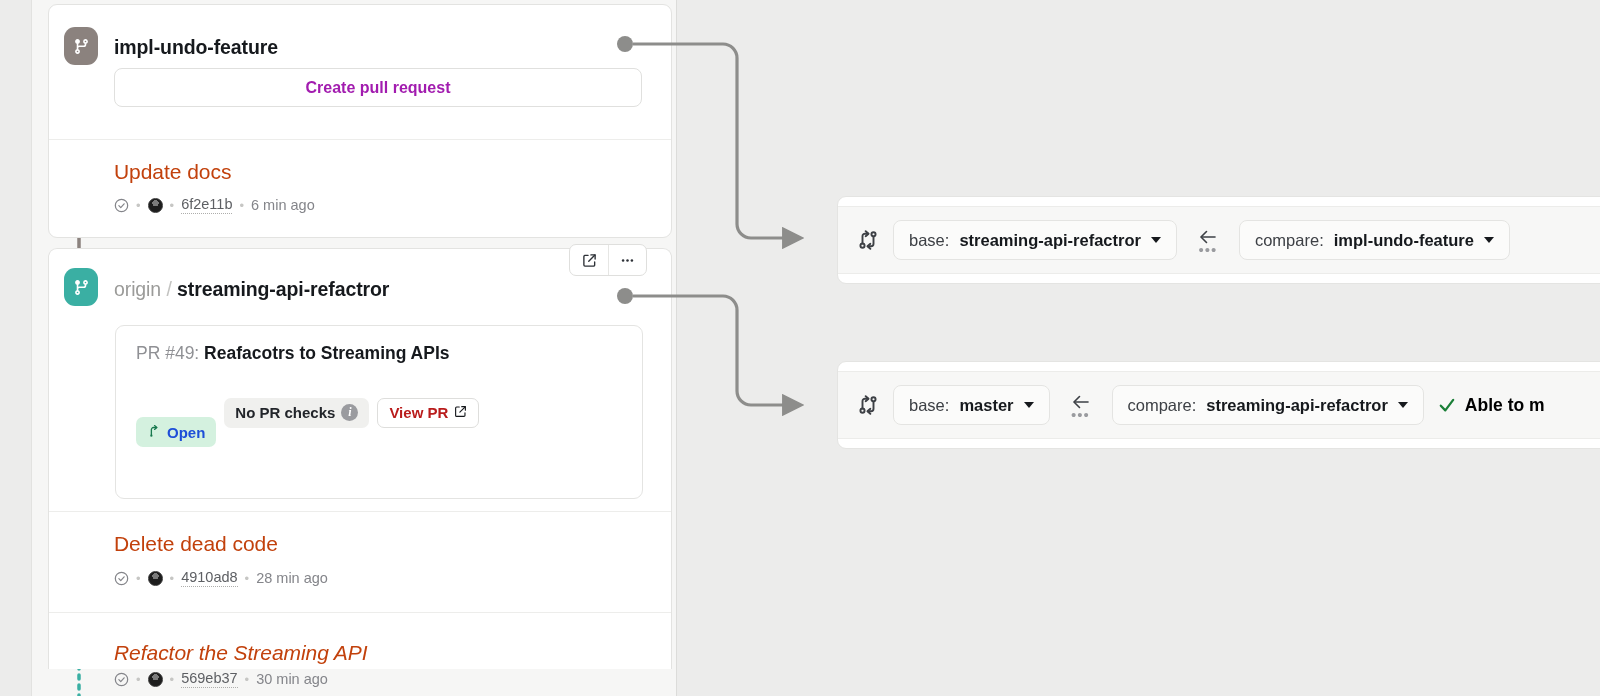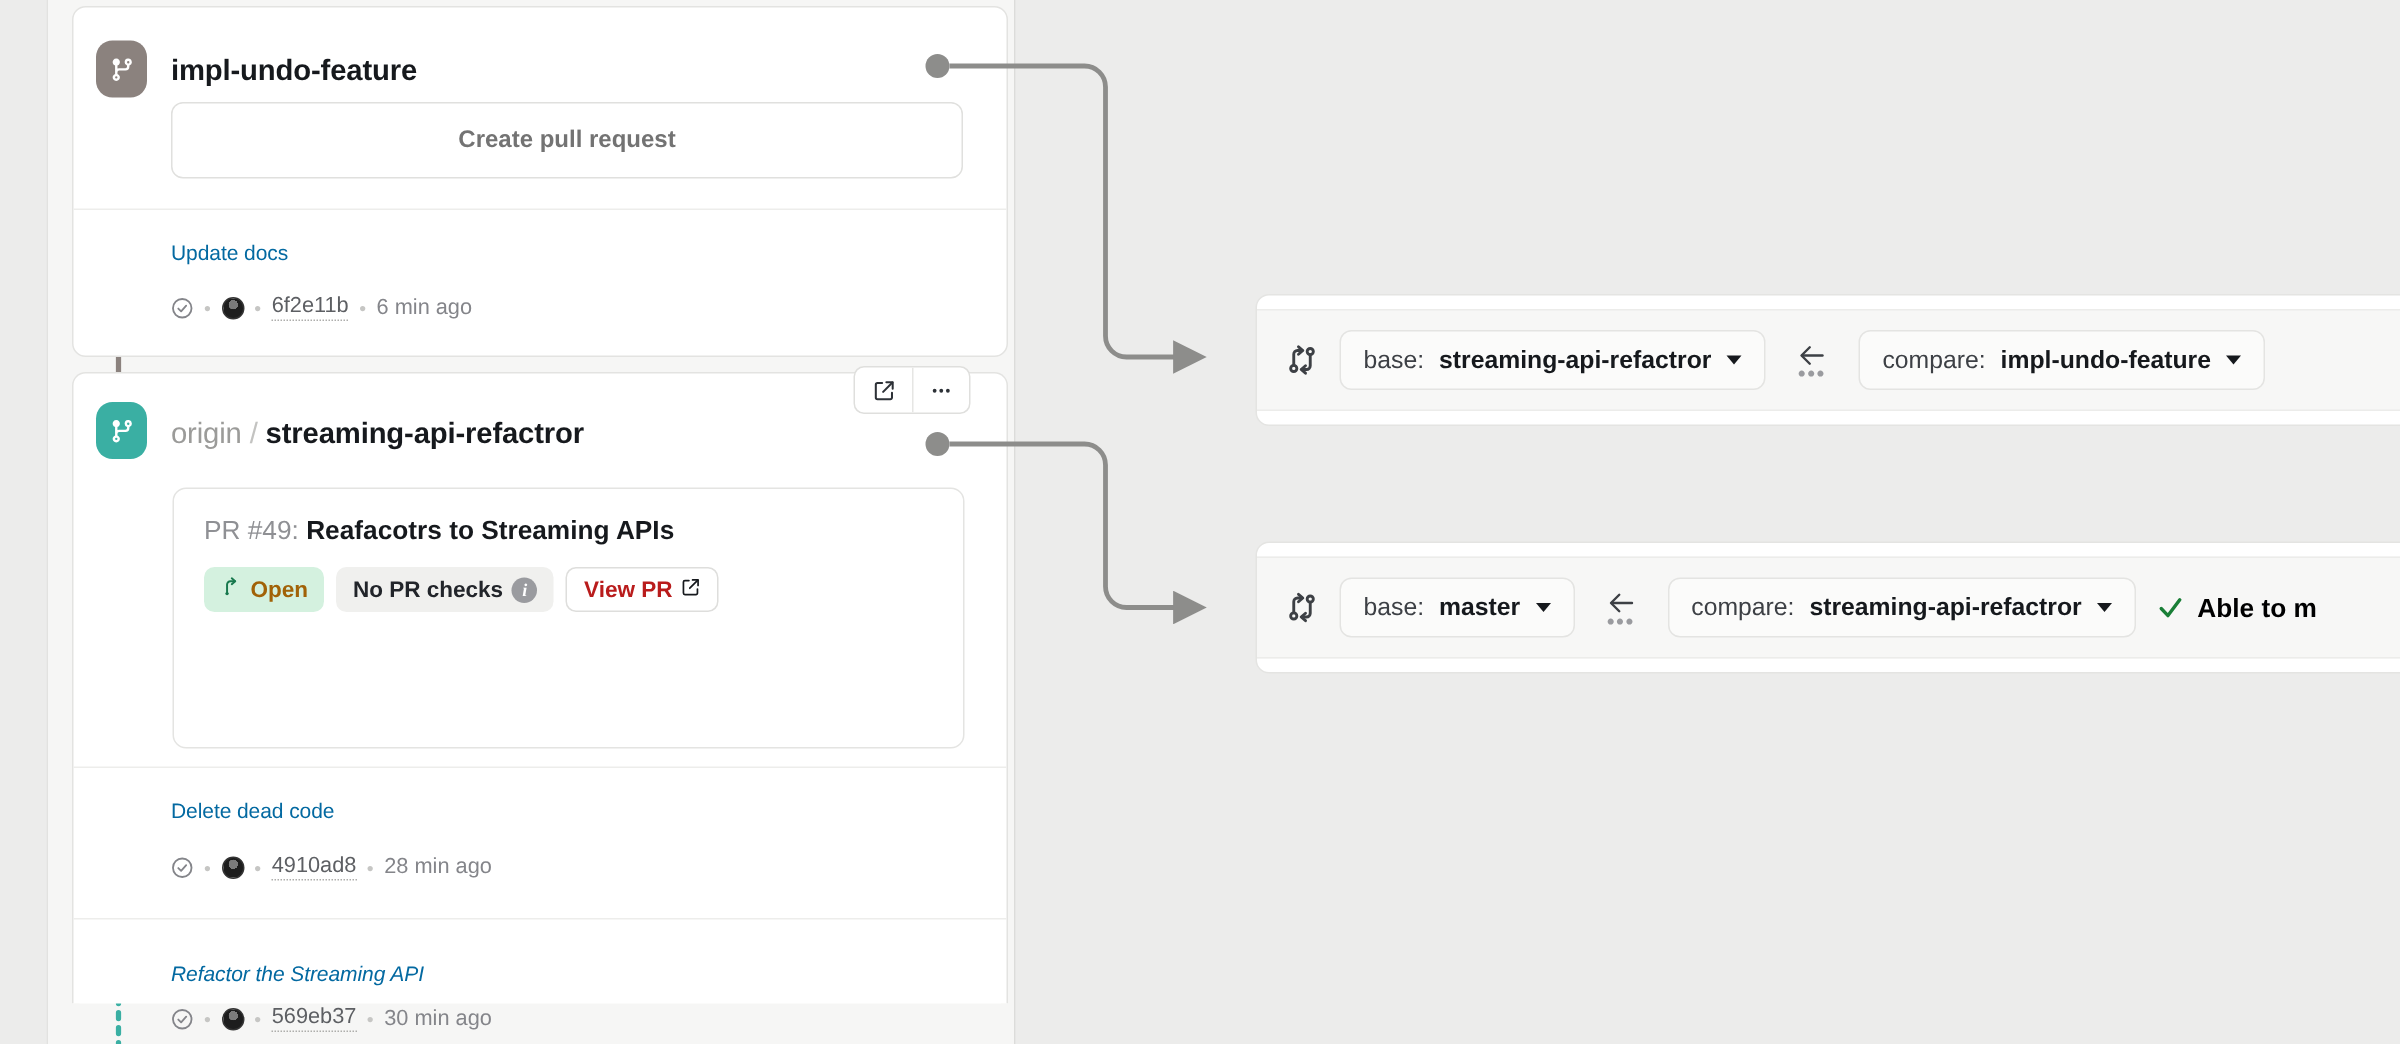--- a/index.html
+++ b/index.html
@@ -52,30 +52,30 @@
     position: absolute;
     font-size: 19.5px; font-weight: 700; color: #16191d;
     letter-spacing: -0.1px; white-space: nowrap;
   }
   .branch-title .remote-prefix { color: #9b9b99; font-weight: 400; }
   .branch-title .remote-sep { color: #c3c3c1; font-weight: 400; }
 
   .wide-btn {
     position: absolute;
     display: flex; align-items: center; justify-content: center;
-    height: 51px;
+    height: 39px;
     background: #fff;
     border: 1px solid #e0e0de;
     border-radius: 8px;
-    font-size: 16px; font-weight: 600; color: #737373;
+    font-size: 16px; font-weight: 600; color: #a21caf;
   }
 
   
   .commit-title {
-    position: absolute; font-size: 14px; color: #0369a1; font-weight: 400;
+    position: absolute; font-size: 21px; color: #c2410c; font-weight: 400;
     letter-spacing: -0.05px; white-space: nowrap;
   }
   .commit-meta {
     position: absolute; display: flex; align-items: center; gap: 7px;
     font-size: 14.5px; color: #84858a;
   }
   .commit-meta .dotsep { color: #c6c6c4; font-size: 13px; }
   .check-icon svg { width: 15px; height: 15px; display: block; }
   .avatar {
     width: 15px; height: 15px; border-radius: 50%;
@@ -109,21 +109,21 @@
     font-size: 17.5px; font-weight: 700; color: #16191d; white-space: nowrap;
   }
   .pr-heading .pr-num { color: #8f9094; font-weight: 400; }
 
   .pill-row { position: absolute; left: 20px; top: 52px; display: flex; align-items: center; gap: 8px; }
   .pill {
     display: flex; align-items: center; gap: 6px;
     height: 30px; padding: 0 11px; border-radius: 7px;
     font-size: 15px; font-weight: 600; white-space: nowrap;
   }
-  .pill-open { background: #d4f1df; color: #a16207; }
+  .pill-open { background: #d4f1df; color: #1d4ed8; margin-top: 39px; }
   .pill-open svg { width: 14px; height: 14px; }
   .pill-checks { background: #f0f0ee; color: #22252a; }
   .info-dot {
     width: 17px; height: 17px; border-radius: 50%; background: #9a9b9f;
     color: #fff; font-size: 12px; font-weight: 700; font-style: italic;
     display: flex; align-items: center; justify-content: center;
     font-family: "Liberation Serif", serif;
   }
   .pill-view {
     background: #fff; border: 1px solid #dedeDC; color: #b91c1c;

